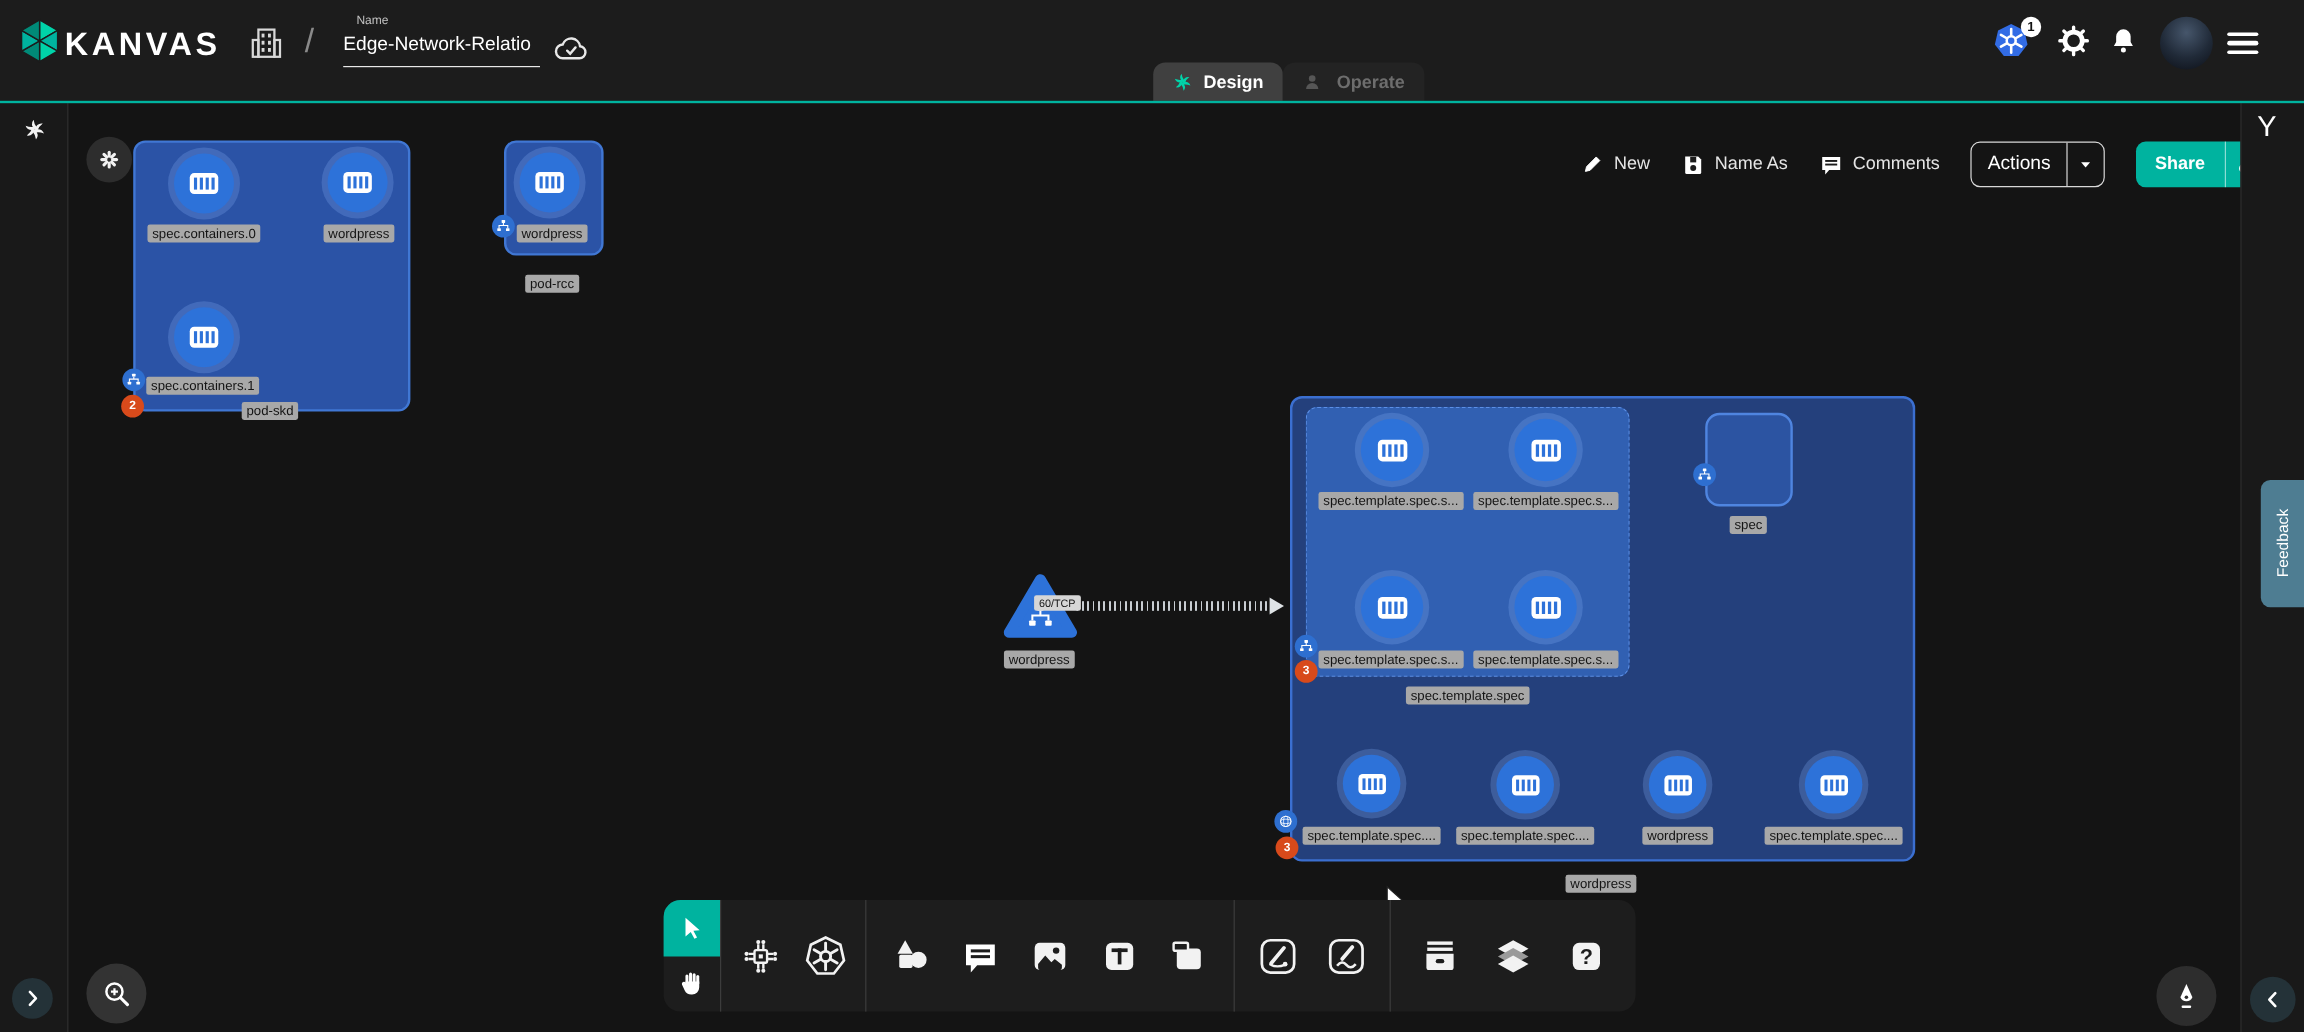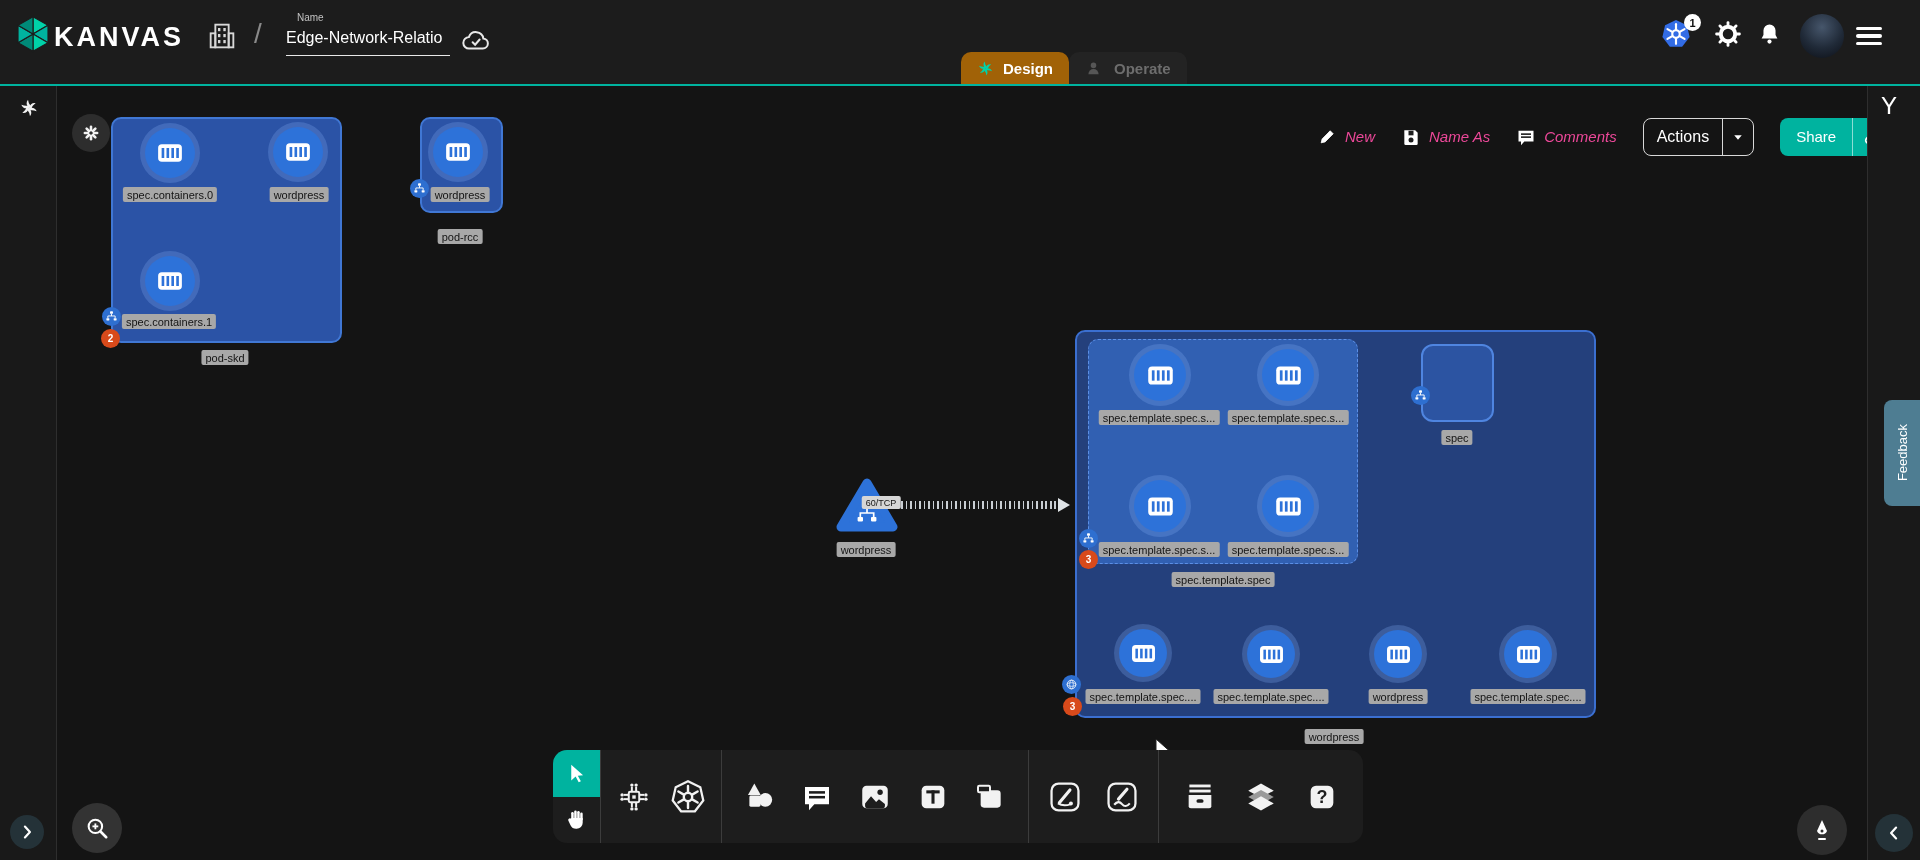--- a/index.html
+++ b/index.html
@@ -13,21 +13,21 @@
   #accent-line { position:absolute; left:0; top:84px; width:1920px; height:2px; background:#00B39F; z-index:31; }
   .brand-text { position:absolute; left:54px; top:22px; font-size:27px; font-weight:700; letter-spacing:3px; color:#fff; }
   .slash { position:absolute; left:254px; top:18px; font-size:28px; color:#8a8a8a; font-weight:300; }
   #name-field { position:absolute; left:286px; top:12px; width:164px; }
   #name-field .nf-label { font-size:10px; color:#c2c2c2;padding-left:11px; }
   #name-field .nf-value { margin-top:6px; font-size:16px; color:#fff; border-bottom:1.5px solid #e8e8e8; padding-bottom:8px; }
 
   
   #tabs { position:absolute; left:961px; top:52px; height:32px; display:flex; z-index:32; }
   .tab { height:32px; display:flex; align-items:center; gap:9px; padding:0 16px; border-radius:10px 10px 0 0; }
-  .tab.active { background:#a16207; }
+  .tab.active { background:#404040; }
   .tab.inactive { background:#232323;gap:12px; }
   .tab .tab-label { font-size:15px; font-weight:600; }
   .tab.active .tab-label { color:#fff; }
   .tab.inactive .tab-label { color:#6d6d6d; }
 
   
   .hbadge { position:absolute; left:1684px; top:14px; width:17px; height:17px; border-radius:50%;
     background:#fff; color:#111; font-size:11px; font-weight:700; display:flex; align-items:center; justify-content:center; z-index:2; }
   #avatar { position:absolute; left:1800px; top:14px; width:44px; height:44px; border-radius:50%;
     background:radial-gradient(circle at 50% 30%, #46566b 0%, #202a38 55%, #0c0f16 100%); }
@@ -38,27 +38,27 @@
   #left-rail  { position:absolute; left:0; top:86px; width:57px; height:774px; background:#191919; border-right:1px solid #2e2e2e; z-index:20; }
   #right-rail { position:absolute; left:1867px; top:86px; width:53px; height:774px; background:#191919; border-left:1px solid #2e2e2e; z-index:20; }
   .rail-circle { position:absolute; border-radius:50%; background:#243238; display:flex; align-items:center; justify-content:center; }
   #y-glyph { position:absolute; left:1881px; top:92px; font-size:24px; color:#fff; font-weight:400; z-index:21; }
   #feedback-tab { position:absolute; left:1884px; top:400px; width:36px; height:106px; background:#4e7d92;
     border-radius:8px 0 0 8px; display:flex; align-items:center; justify-content:center; z-index:25; }
   #feedback-tab span { writing-mode:vertical-rl; transform:rotate(180deg); color:#fff; font-size:13px; }
 
   
   #action-bar { position:absolute; left:1318px; top:117px; height:39px; display:flex; align-items:center; gap:26px; z-index:15; }
-  .act-item { display:flex; align-items:center; gap:8px; color:#ec4899; font-size:15px; cursor:pointer;font-style:italic; }
+  .act-item { display:flex; align-items:center; gap:8px; color:#e5e5e5; font-size:15px; cursor:pointer; }
   #actions-btn { display:flex; align-items:stretch; height:38px; border:1px solid #d8d8d8; border-radius:8px; color:#fff; }
   #actions-btn .alabel { display:flex; align-items:center; padding:18px 13px; font-size:16px; }
   #actions-btn .adivider { width:1px; background:#d8d8d8; }
   #actions-btn .acaret { width:30px; display:flex; align-items:center; justify-content:center; }
   #share-btn { display:flex; align-items:stretch; height:38px; background:#00B39F; border-radius:8px; color:#fff; }
-  #share-btn .slabel { display:flex; align-items:center; padding:0 16px; font-size:15px; font-weight:400; }
+  #share-btn .slabel { display:flex; align-items:center; padding:0 16px; font-size:15px; font-weight:700; }
   #share-btn .sdivider { width:1px; background:rgba(255,255,255,0.55); }
   #share-btn .slink { width:36px; display:flex; align-items:center; justify-content:center; }
 
   
   #canvas { position:absolute; left:0; top:0; width:1920px; height:860px; z-index:5; }
   .group { position:absolute; border-radius:10px; }
   .g-pod   { background:#2b53a6; border:2px solid #4077d4; }
   .g-outer { background:#24407c; border:2px solid #3b6fd0; }
   .g-inner { background:#3160b2; border:1.5px dashed #5c8fe6; border-radius:10px; }
   .g-spec  { background:#2c54a2; border:2px solid #4f85e0; border-radius:12px; }
@@ -470,21 +470,21 @@
         <use href="#sym-container"></use>
       </svg>
   </div>
   <div class="chip" style="left:169px;top:314px">spec.containers.1</div>
   <div class="badge blue" style="left:102px;top:307px">
     <svg width="13" height="13" viewBox="0 0 24 24">
         <use href="#sym-tree"></use>
       </svg>
   </div>
   <div class="badge red" style="left:101px;top:329px">2</div>
-  <div class="chip" style="left:225px;top:350px">pod-skd</div>
+  <div class="chip" style="left:225px;top:335px">pod-skd</div>
 
   <div class="group g-pod" style="left:420px;top:117px;width:83px;height:96px"></div>
   <div class="node" style="left:433px;top:127px;width:50px;height:50px">
     <svg width="30" height="30" viewBox="0 0 24 24">
         <use href="#sym-container"></use>
       </svg>
   </div>
   <div class="chip" style="left:460px;top:187px">wordpress</div>
   <div class="badge blue" style="left:410px;top:179px">
     <svg width="13" height="13" viewBox="0 0 24 24">

